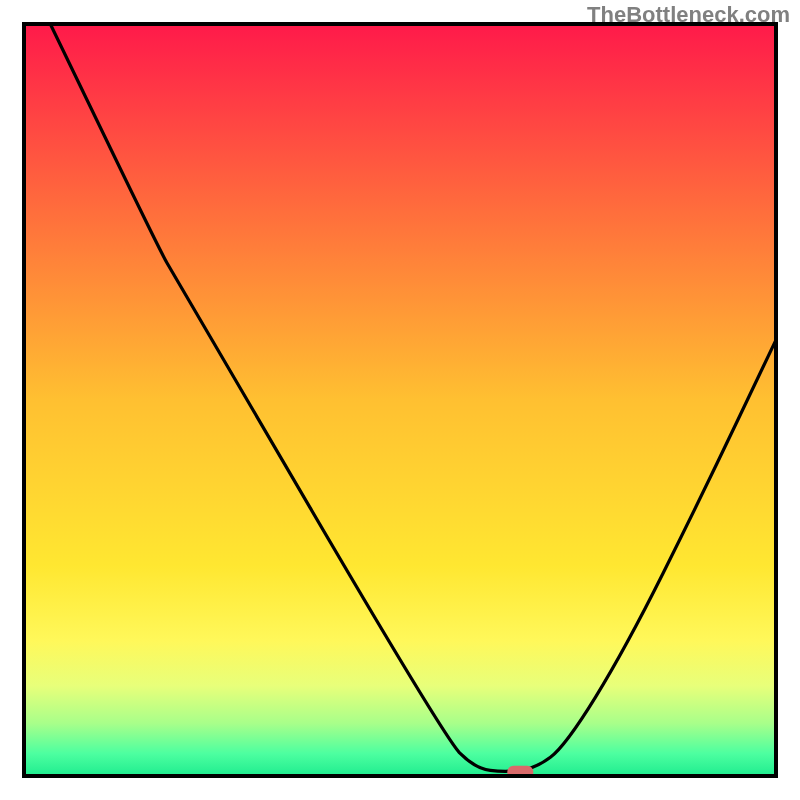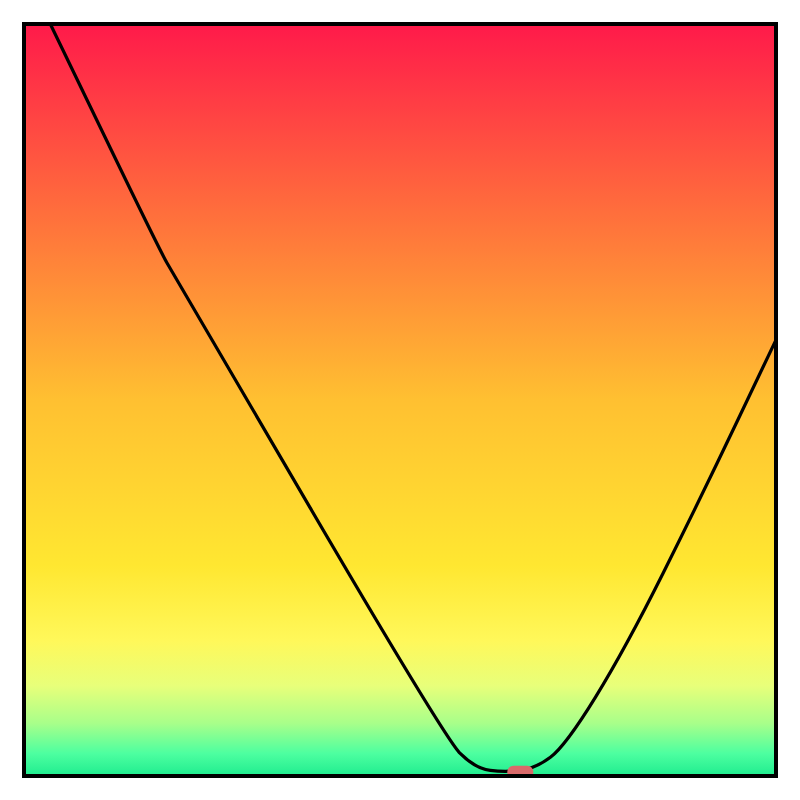--- a/index.html
+++ b/index.html
@@ -25,20 +25,21 @@
     z-index: 10;
   }
   svg {
     display: block;
   }
 </style>
 </head>
 <body>
 
 <div class="chart-container">
+  <div class="watermark">TheBottleneck.com</div>
   <svg id="chart-svg" width="800" height="800" viewBox="0 0 800 800">
     <defs>
       <linearGradient id="bg-grad" x1="0" y1="0" x2="0" y2="1">
           <stop offset="0%" stop-color="#ff1a4a"></stop>
           <stop offset="25%" stop-color="#ff6e3c"></stop>
           <stop offset="50%" stop-color="#ffc031"></stop>
           <stop offset="72%" stop-color="#ffe731"></stop>
           <stop offset="82%" stop-color="#fff85a"></stop>
           <stop offset="88%" stop-color="#e8ff7a"></stop>
           <stop offset="93%" stop-color="#a8ff8a"></stop>

